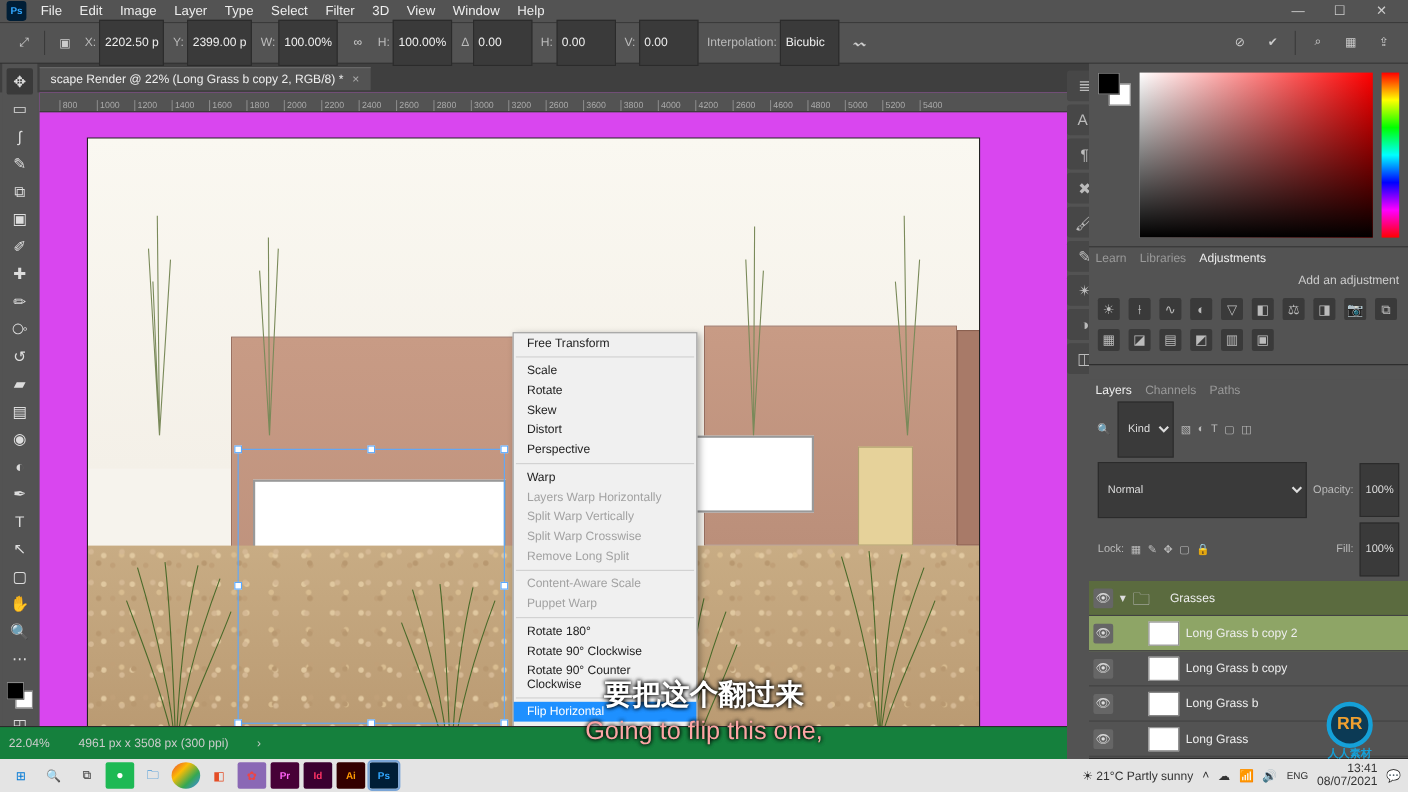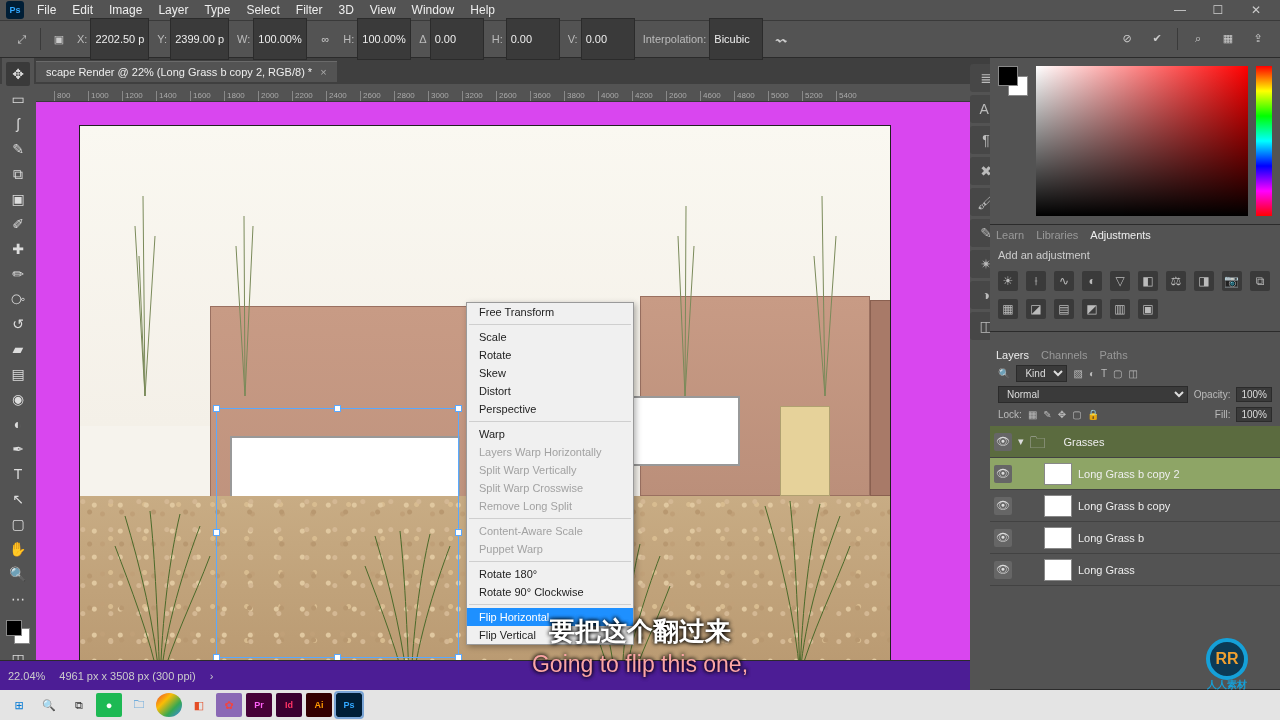--- a/index.html
+++ b/index.html
@@ -95,42 +95,42 @@
 
 .color-body { display: flex; gap: 8px; align-items: flex-start; }
 .color-swatchpair { width: 30px; height: 30px; position: relative; }
 .color-swatchpair .fg { position: absolute; left: 0; top: 0; width: 20px; height: 20px; background: #000; border: 1px solid #888; }
 .color-swatchpair .bg { position: absolute; right: 0; bottom: 0; width: 20px; height: 20px; background: #fff; border: 1px solid #888; }
 .color-field { flex: 1; height: 150px; background: linear-gradient(to top, #000, transparent), linear-gradient(to right, #fff, #ff0000); position: relative; }
 .hue-strip { width: 16px; height: 150px; background: linear-gradient(#f00, #ff0, #0f0, #0ff, #00f, #f0f, #f00); }
 
 
 .adjust-body { font-size: 11px; color: #ccc; }
-.adjust-body .label { margin-bottom: 6px; }
+.adjust-body .label { margin-bottom: 6px; text-align: right; }
 .adjust-icons { display: flex; flex-wrap: wrap; gap: 8px; padding: 4px 0; }
 .adjust-icons .ai { width: 20px; height: 20px; background: #3a3a3a; border-radius: 2px; display: flex; align-items: center; justify-content: center; color: #bbb; font-size: 12px; }
 
 
 .layers-panel { flex: 1; display: flex; flex-direction: column; overflow: hidden; margin-top: 13px; }
 .layers-controls { padding: 4px 8px; display: flex; flex-direction: column; gap: 4px; font-size: 10px; color: #bbb; }
 .layers-controls .row { display: flex; align-items: center; gap: 6px; }
-.layers-controls select, .layers-controls .val { background: #3a3a3a; border: 1px solid #2b2b2b; color: #ddd; padding: 1px 4px; font-size: 10px; }
+.layers-controls select, .layers-controls .val { background: #3a3a3a; border: 1px solid #2b2b2b; color: #ddd; padding: 18px 4px; font-size: 10px; }
 .layer-list { flex: 1; overflow: hidden; }
 .layer-row { display: flex; align-items: center; height: 32px; border-bottom: 1px solid #424242; padding: 0 4px; gap: 6px; }
 .layer-row.group { background: #4a4a4a; }
 .layer-row.selected { background: #8ea566; }
 .layer-row.selected-child { background: #5b6b3f; }
 .layer-row .eye { width: 18px; height: 18px; background: #666; border-radius: 2px; display: flex; align-items: center; justify-content: center; color: #ddd; font-size: 11px; }
 .layer-row .thumb { width: 28px; height: 22px; background: #fff; border: 1px solid #888; }
 .layer-row .thumb.folder { background: none; border: none; color: #bbb; font-size: 16px; }
 .layer-row .lname { color: #eee; font-size: 11px; }
 .layer-row .indent { width: 20px; }
 
 
-.statusbar { position: absolute; left: 0; right: 0; bottom: 0; height: 30px; background: #4c1d95; border-top: 1px solid #2b2b2b; display: flex; align-items: center; font-size: 11px; color: #ccc; padding: 0 8px; gap: 14px; }
+.statusbar { position: absolute; left: 0; right: 0; bottom: 0; height: 30px; background: #15803d; border-top: 1px solid #2b2b2b; display: flex; align-items: center; font-size: 11px; color: #ccc; padding: 0 8px; gap: 26px; }
 
 
 .taskbar { position: absolute; left: 0; right: 0; bottom: 0; height: 30px; background: #e4e4e4; display: flex; align-items: center; padding: 0 6px; gap: 4px; color: #333; font-size: 11px; z-index: 50; }
 .taskbar .tb { width: 26px; height: 24px; display: flex; align-items: center; justify-content: center; border-radius: 2px; }
 .taskbar .spacer { flex: 1; }
 .taskbar .tray { display: flex; align-items: center; gap: 8px; }
 
 
 .subs { position: absolute; left: 50%; transform: translateX(-50%); bottom: 42px; text-align: center; pointer-events: none; z-index: 40; }
 .subs .cn { color: #fff; font-size: 26px; font-weight: 700; text-shadow: 0 0 4px #000, 0 0 4px #000; margin-bottom: 2px; }
@@ -364,20 +364,21 @@
       <div class="ci disabled">Layers Warp Horizontally</div>
       <div class="ci disabled">Split Warp Vertically</div>
       <div class="ci disabled">Split Warp Crosswise</div>
       <div class="ci disabled">Remove Long Split</div>
       <div class="divider"></div>
       <div class="ci disabled">Content-Aware Scale</div>
       <div class="ci disabled">Puppet Warp</div>
       <div class="divider"></div>
       <div class="ci">Rotate 180°</div>
       <div class="ci">Rotate 90° Clockwise</div>
+      <div class="ci">Rotate 90° Counter Clockwise</div>
       <div class="divider"></div>
       <div class="ci highlight">Flip Horizontal</div>
       <div class="ci">Flip Vertical</div>
     </div>
   </div>
 </div>
 
 <div class="rightdock">
   <div class="db">≣</div>
   <div class="db">A|</div>
@@ -522,15 +523,28 @@
   <div class="tb" style="background:#1db954;color:#fff">●</div>
   <div class="tb" style="color:#0078d4">🗀</div>
   <div class="tb" style="background:linear-gradient(135deg,#ea4335,#fbbc05,#34a853,#4285f4);border-radius:50%"></div>
   <div class="tb" style="color:#e44d26">◧</div>
   <div class="tb" style="background:#8a68b5;color:#e44">✿</div>
   <div class="tb" style="background:#470137;color:#ff61f6;font-size:9px;font-weight:bold">Pr</div>
   <div class="tb" style="background:#3a0030;color:#f36;font-size:9px;font-weight:bold">Id</div>
   <div class="tb" style="background:#330000;color:#ff9a00;font-size:9px;font-weight:bold">Ai</div>
   <div class="tb" style="background:#001e36;color:#31a8ff;font-size:9px;font-weight:bold;outline:2px solid #7aa5d6">Ps</div>
   <div class="spacer"></div>
+  <div class="tray">
+    <span>☀ <span>21°C  Partly sunny</span></span>
+    <span>˄</span>
+    <span>☁</span>
+    <span>📶</span>
+    <span>🔊</span>
+    <span style="font-size:9px">ENG</span>
+    <span style="text-align:right;line-height:1.1">
+      <span>13:41</span><br>
+      <span>08/07/2021</span>
+    </span>
+    <span>💬</span>
+  </div>
 </div>
 
 <div class="wm"></div>
 
 </body></html>

